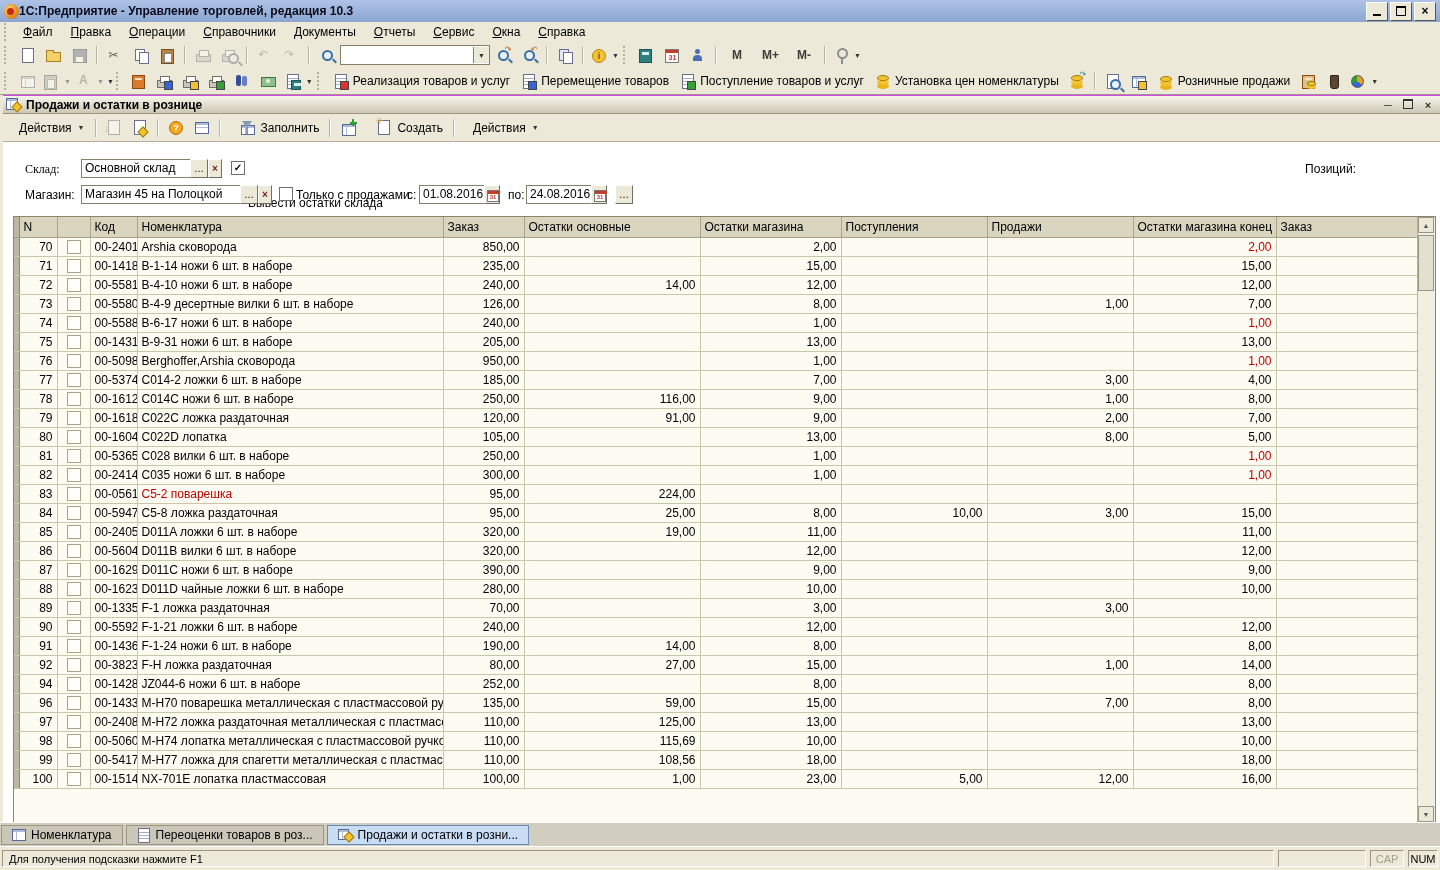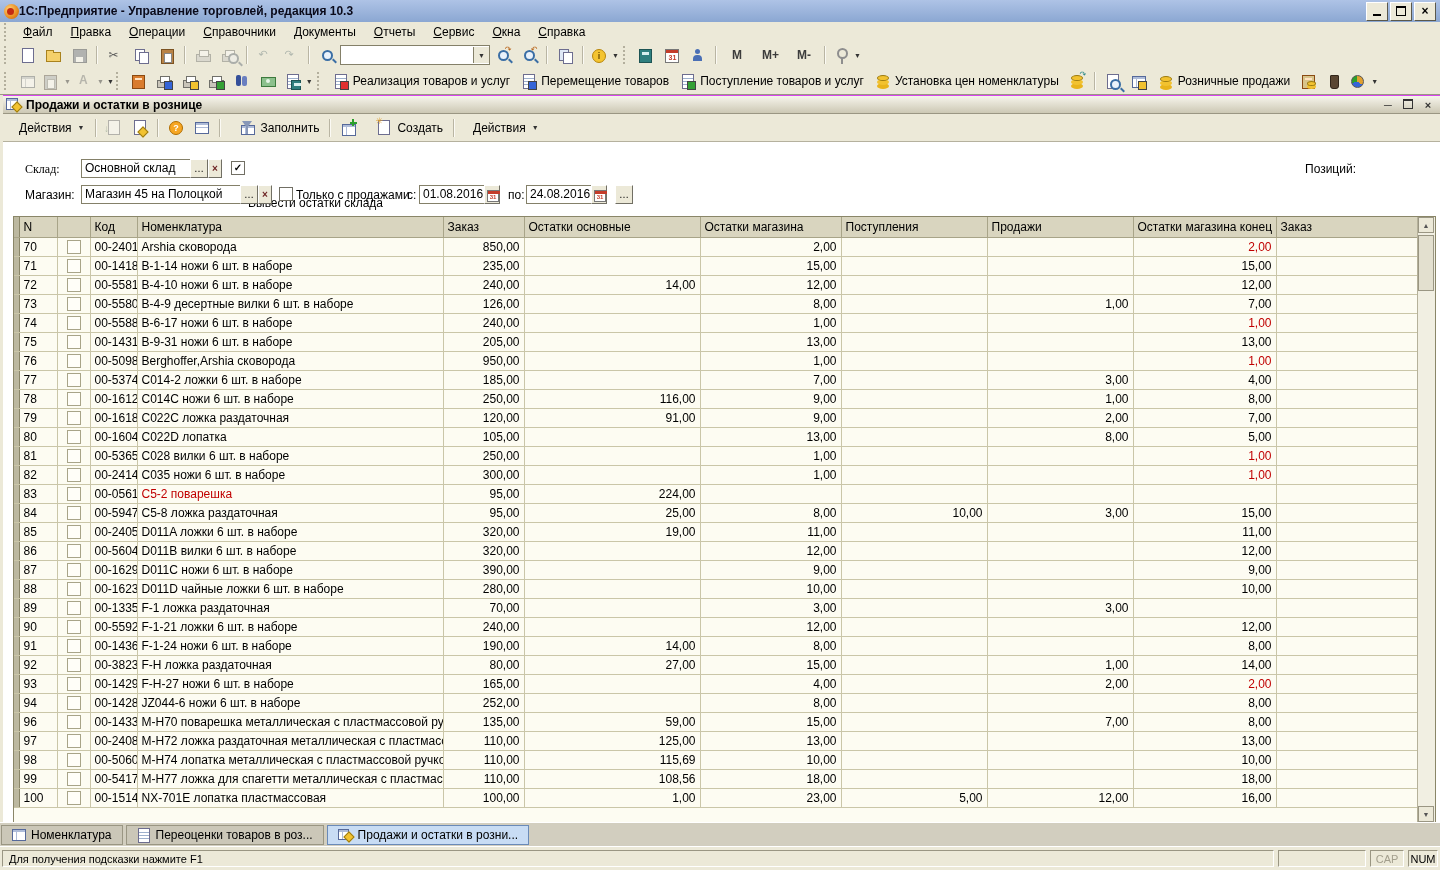--- a/index.html
+++ b/index.html
@@ -108,21 +108,21 @@
   .cbx{position:absolute;width:12px;height:12px;background:#fff;border:1px solid #716f64;font-size:10px;line-height:11px;text-align:center;font-weight:bold;}
   .calbtn .sh-cal{left:1px;top:2px;width:10px;height:10px;}
   .calbtn .sh-cal::after{font-size:6px;top:3px;width:10px;}
 
   
   .tablewrap{position:absolute;left:10px;top:120px;width:1423px;bottom:0;background:#fdfcf2;border:1px solid #8a8668;box-sizing:border-box;overflow:hidden;}
   table.grid{border-collapse:collapse;table-layout:fixed;width:1404px;}
   .grid th{background:#d9d5bf;border-right:1px solid #a8a488;border-bottom:1px solid #a8a488;font-weight:normal;text-align:left;height:20px;padding:0 4px;overflow:hidden;white-space:nowrap;}
   .grid td{border-right:1px solid #cac6a8;border-bottom:1px solid #cac6a8;height:18px;padding:0 4px;overflow:hidden;white-space:nowrap;background:#fdfcf2;}
   .grid td.marker,.grid th.marker{background:#bcb8a0;padding:0;border-right:1px solid #8a8668;}
-  .grid td.num{text-align:left;}
+  .grid td.num{text-align:right;}
   .grid td.money{text-align:right;}
   .grid td.red{color:#c00000;}
   .grid td.chk{text-align:center;padding:0;}
   .rowcb{display:inline-block;width:12px;height:12px;background:#fffef8;border:1px solid #a8a488;vertical-align:middle;}
 
   .vscroll{position:absolute;right:0;top:0;bottom:0;width:17px;background:#f1efe2;border-left:1px solid #b5b19a;}
   .varrow{position:absolute;left:0;width:16px;height:16px;background:#ece9d8;border:1px solid #9a9683;display:flex;align-items:center;justify-content:center;font-size:7px;color:#555;box-sizing:border-box;}
   .vthumb{position:absolute;left:0;top:18px;width:16px;height:56px;background:#e3e0cf;border:1px solid #9a9683;box-sizing:border-box;}
 
   
@@ -880,34 +880,20 @@
               <td class="money">80,00</td>
               <td class="money">27,00</td>
               <td class="money">15,00</td>
               <td class="money"></td>
               <td class="money">1,00</td>
               <td class="money">14,00</td>
               <td class=""></td>
             </tr>
             <tr>
               <td class="marker"></td>
-              <td class="num">93</td>
-              <td class="chk"><span class="rowcb"></span></td>
-              <td class="">00-1429</td>
-              <td class="">F-H-27 ножи 6 шт. в наборе</td>
-              <td class="money">165,00</td>
-              <td class="money"></td>
-              <td class="money">4,00</td>
-              <td class="money"></td>
-              <td class="money">2,00</td>
-              <td class="money red">2,00</td>
-              <td class=""></td>
-            </tr>
-            <tr>
-              <td class="marker"></td>
               <td class="num">94</td>
               <td class="chk"><span class="rowcb"></span></td>
               <td class="">00-1428</td>
               <td class="">JZ044-6 ножи 6 шт. в наборе</td>
               <td class="money">252,00</td>
               <td class="money"></td>
               <td class="money">8,00</td>
               <td class="money"></td>
               <td class="money"></td>
               <td class="money">8,00</td>

